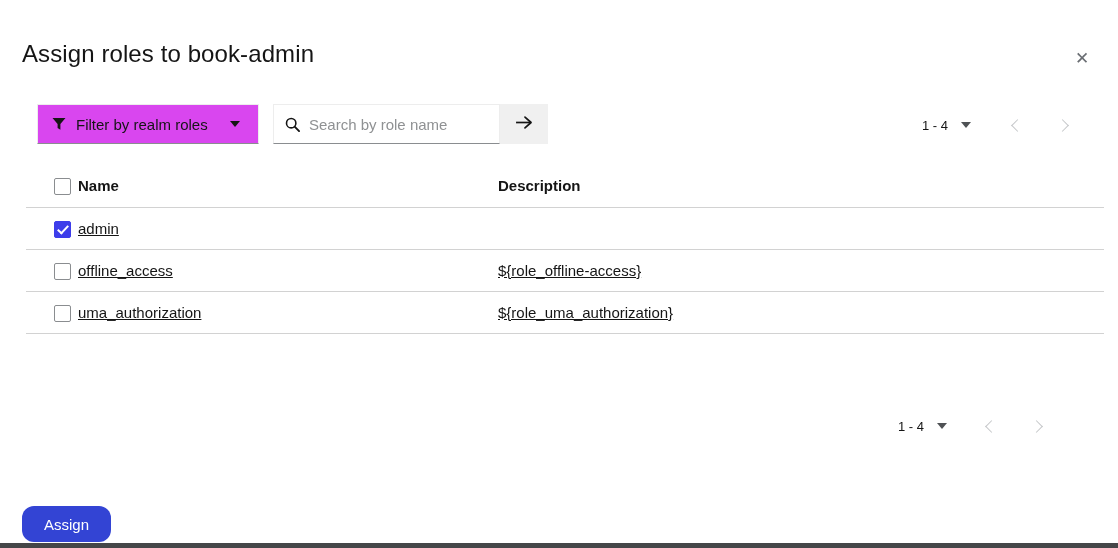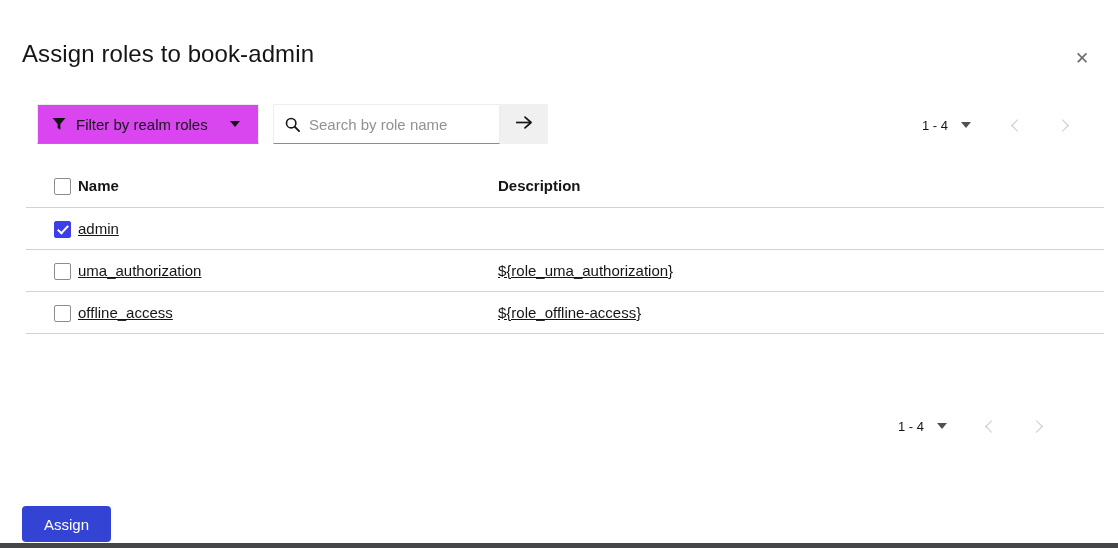--- a/index.html
+++ b/index.html
@@ -276,21 +276,21 @@
   }
   .btn-primary {
     background: #3344d4;
     color: #ffffff;
     border: none;
     font-size: 15px;
     font-family: "Liberation Sans", sans-serif;
     height: 36px;
     padding: 0 22px;
     cursor: pointer;
-    border-radius: 4px;
+    border-radius: 12px;
   }
   .btn-link {
     background: transparent;
     border: none;
     color: #3d5ae0;
     font-size: 15px;
     font-family: "Liberation Sans", sans-serif;
     height: 36px;
     padding: 0 16px;
     margin-left: 23px;
@@ -389,35 +389,35 @@
         </td>
         <td>
           <span class="cell-text"></span>
         </td>
       </tr>
       <tr class="body-row">
         <td>
           <span class="cb"></span>
         </td>
         <td>
-          <span class="cell-text">uma_authorization</span>
-        </td>
-        <td>
-          <span class="cell-text">${role_uma_authorization}</span>
+          <span class="cell-text">offline_access</span>
+        </td>
+        <td>
+          <span class="cell-text">${role_offline-access}</span>
         </td>
       </tr>
       <tr class="body-row">
         <td>
           <span class="cb"></span>
         </td>
         <td>
-          <span class="cell-text">offline_access</span>
-        </td>
-        <td>
-          <span class="cell-text">${role_offline-access}</span>
+          <span class="cell-text">uma_authorization</span>
+        </td>
+        <td>
+          <span class="cell-text">${role_uma_authorization}</span>
         </td>
       </tr>
     </tbody>
   </table>
 
   <div class="pagination bottom">
     <span class="page-range">1 - 4</span>
     <span class="page-caret"></span>
     <button class="page-nav prev">
       <span class="chev left"></span>

